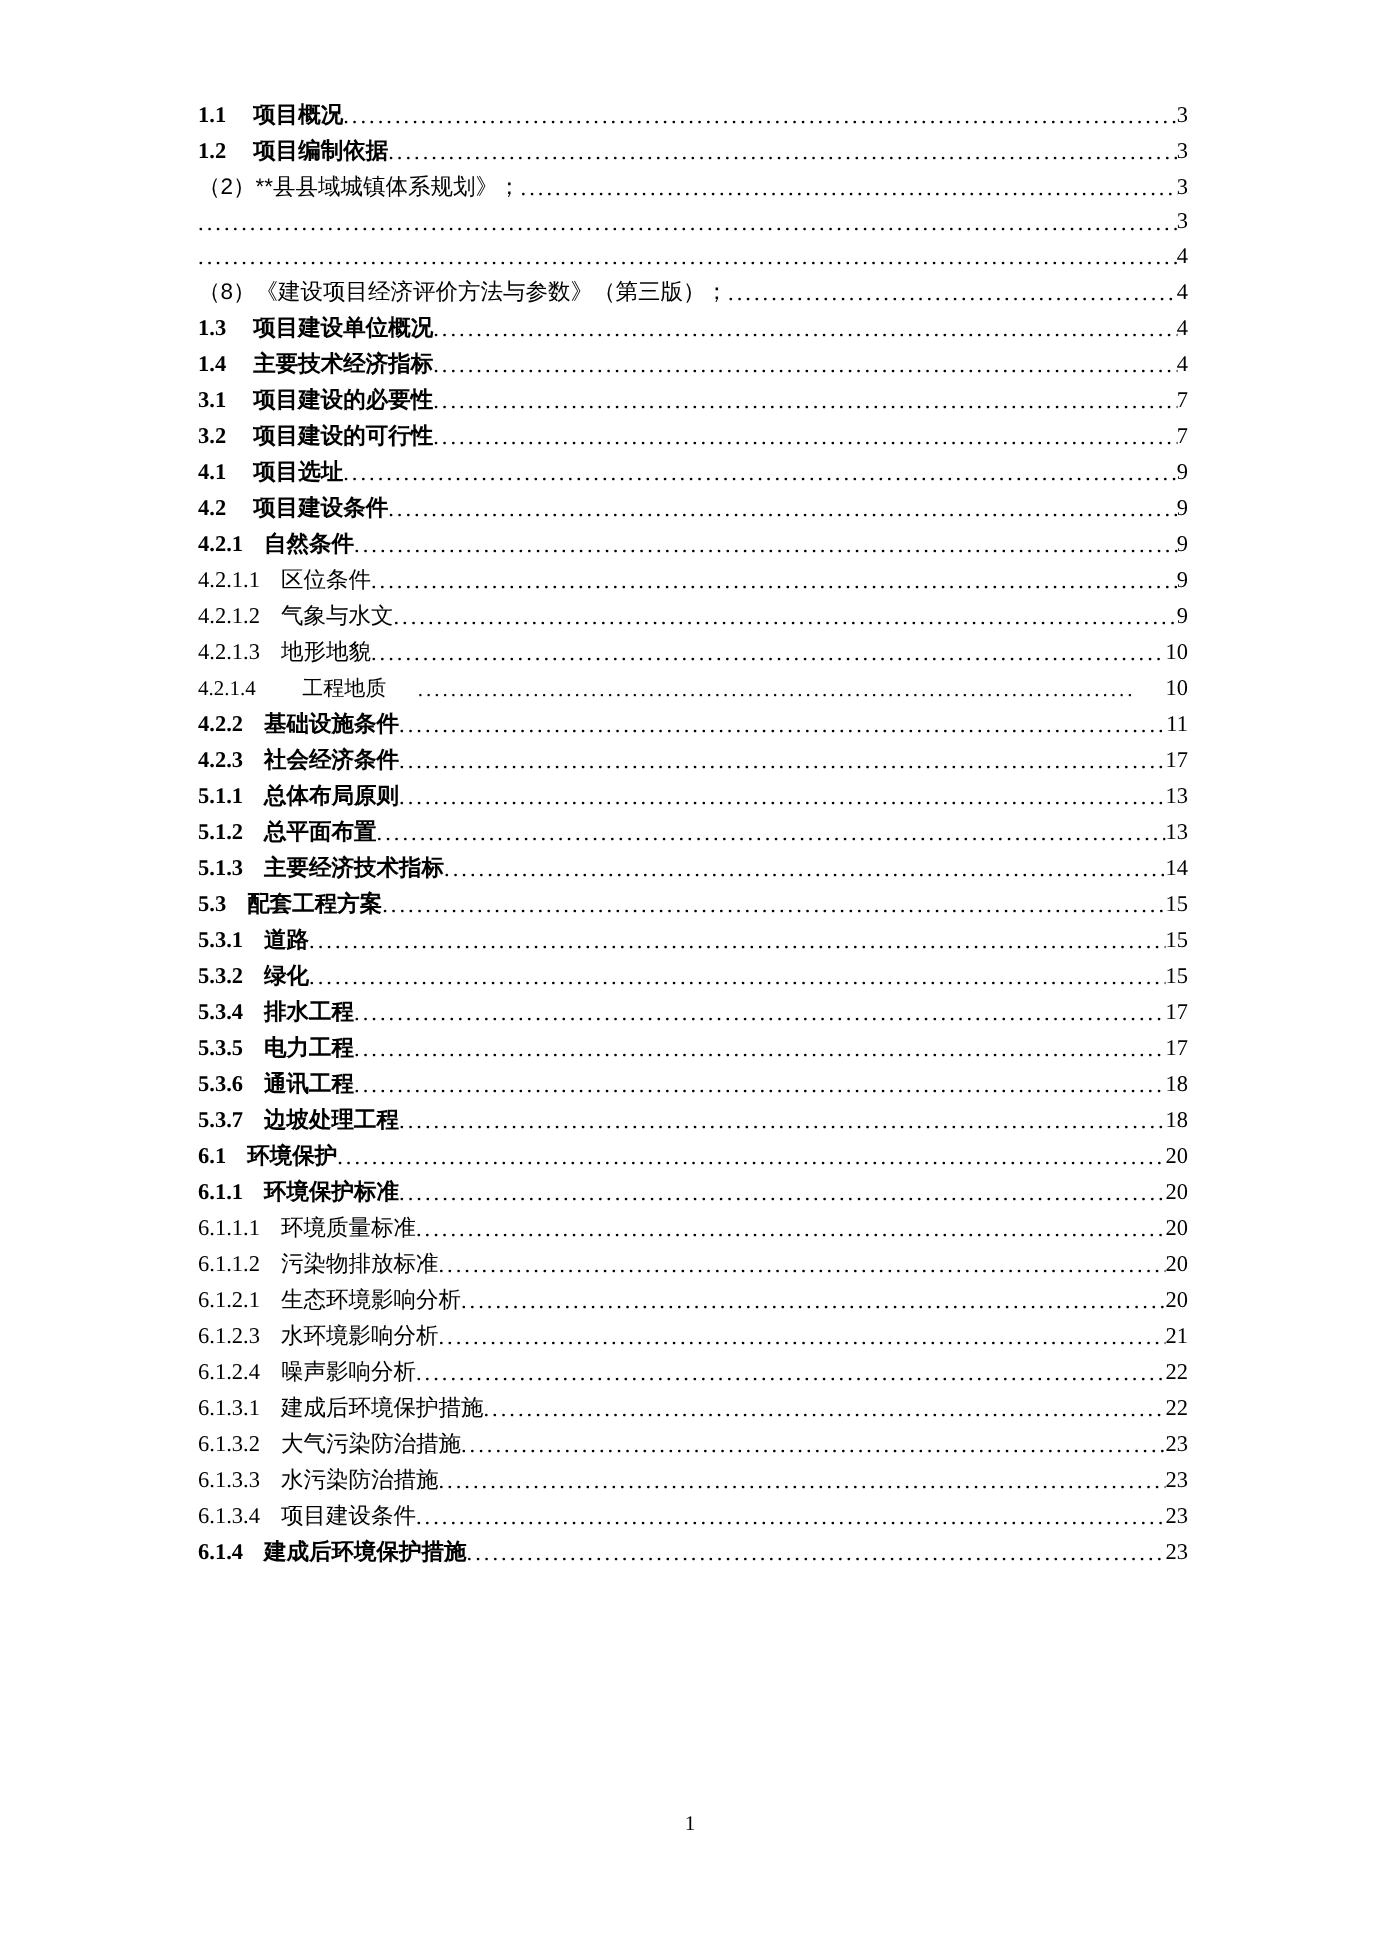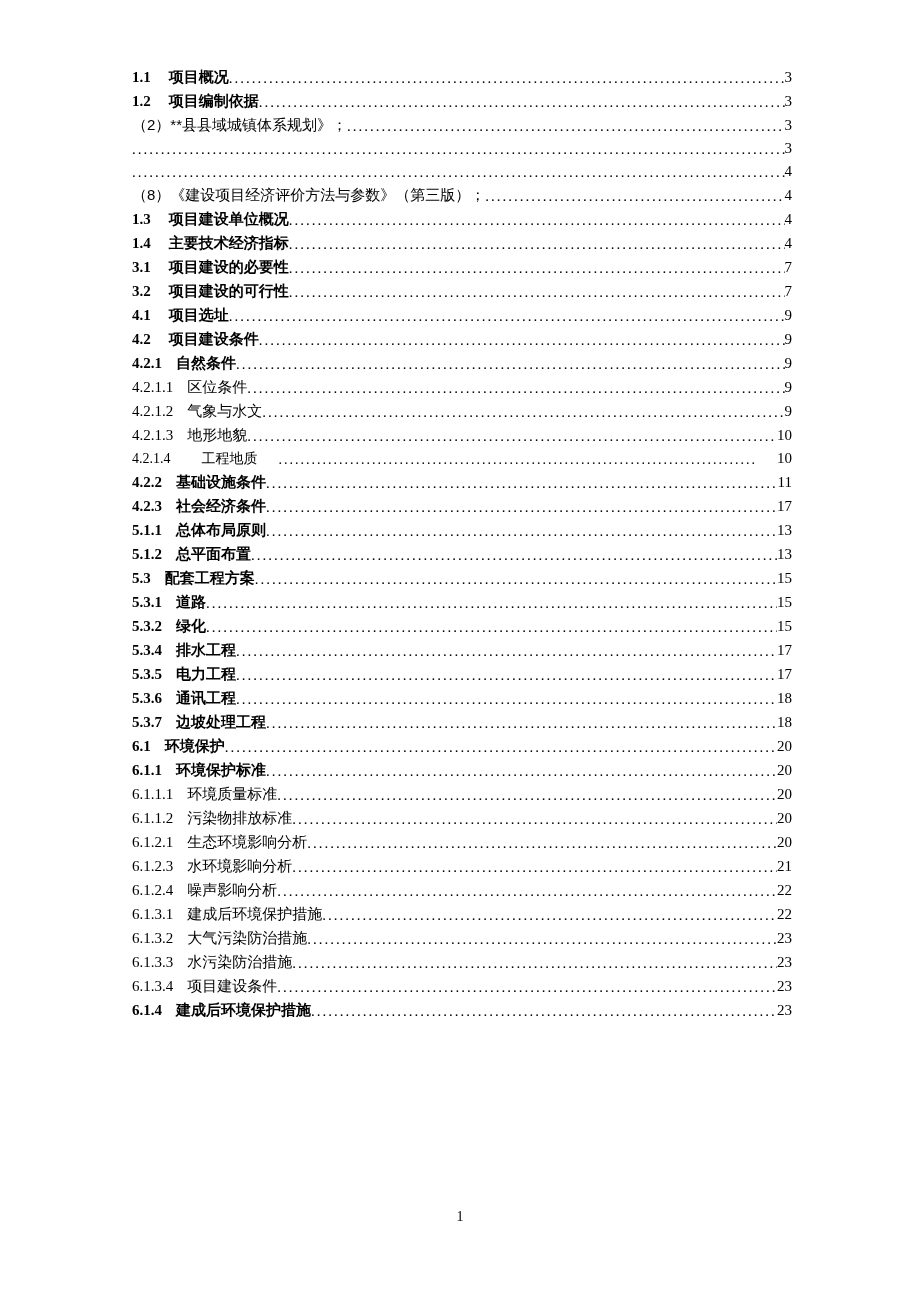--- a/index.html
+++ b/index.html
@@ -179,20 +179,26 @@
         <span class="leader"></span>
         <span class="page-num">13</span>
       </div>
       <div class="toc-entry bold">
         <span class="toc-number gap-med">5.1.2</span>
         <span class="toc-title">总平面布置</span>
         <span class="leader"></span>
         <span class="page-num">13</span>
       </div>
       <div class="toc-entry bold">
+        <span class="toc-number gap-med">5.1.3</span>
+        <span class="toc-title">主要经济技术指标</span>
+        <span class="leader"></span>
+        <span class="page-num">14</span>
+      </div>
+      <div class="toc-entry bold">
         <span class="toc-number gap-med">5.3</span>
         <span class="toc-title">配套工程方案</span>
         <span class="leader"></span>
         <span class="page-num">15</span>
       </div>
       <div class="toc-entry bold">
         <span class="toc-number gap-med">5.3.1</span>
         <span class="toc-title">道路</span>
         <span class="leader"></span>
         <span class="page-num">15</span>

